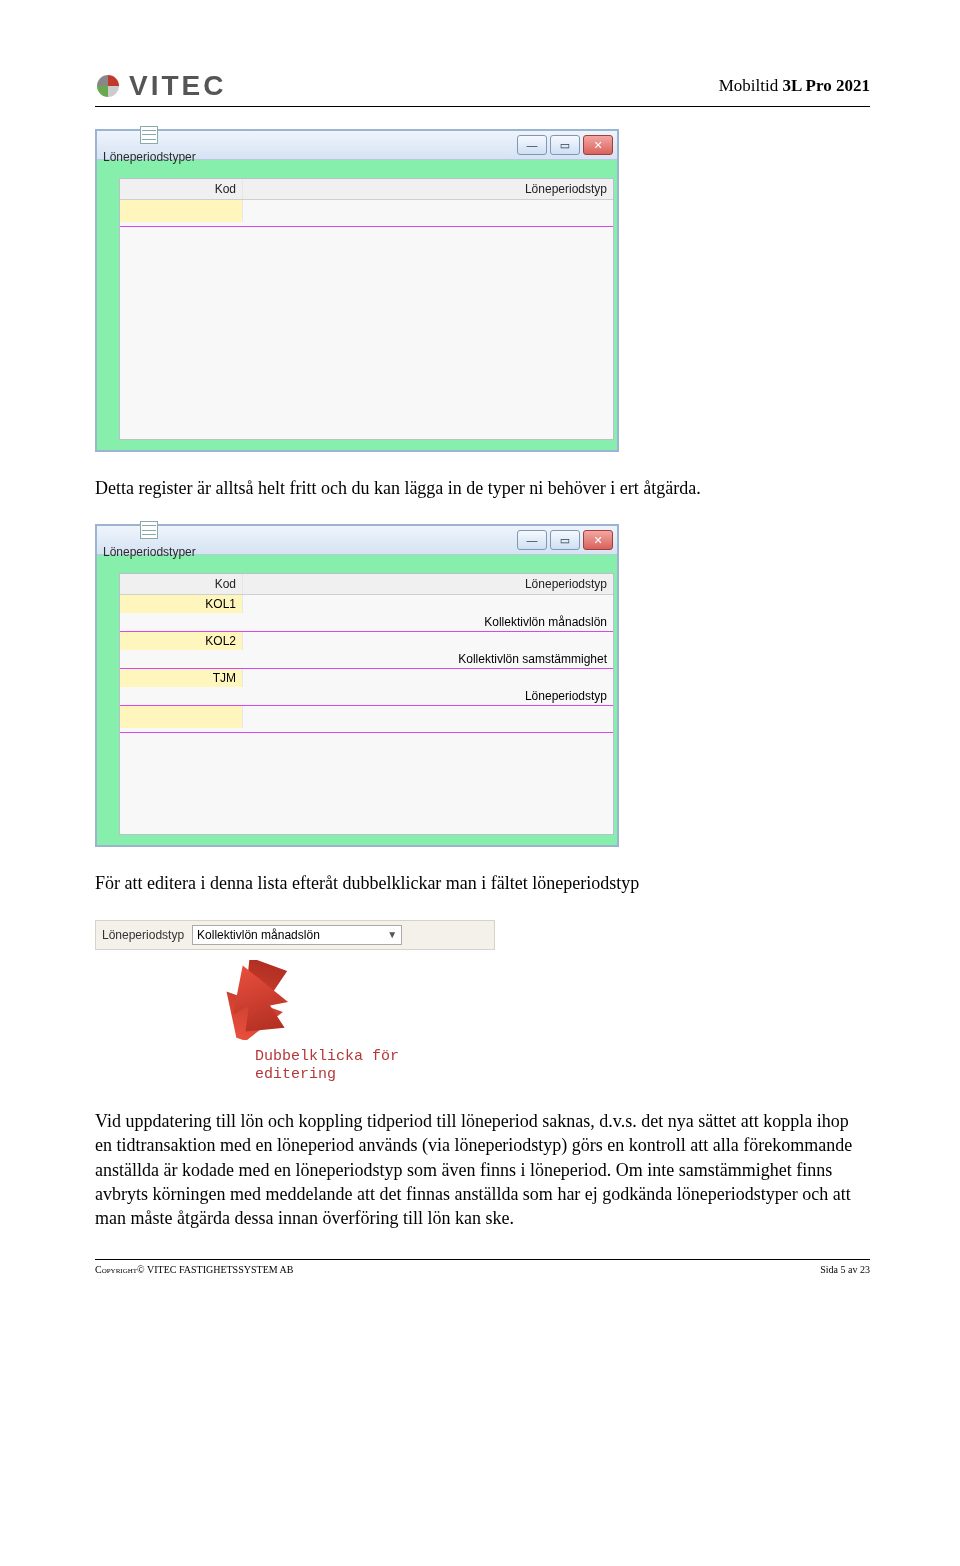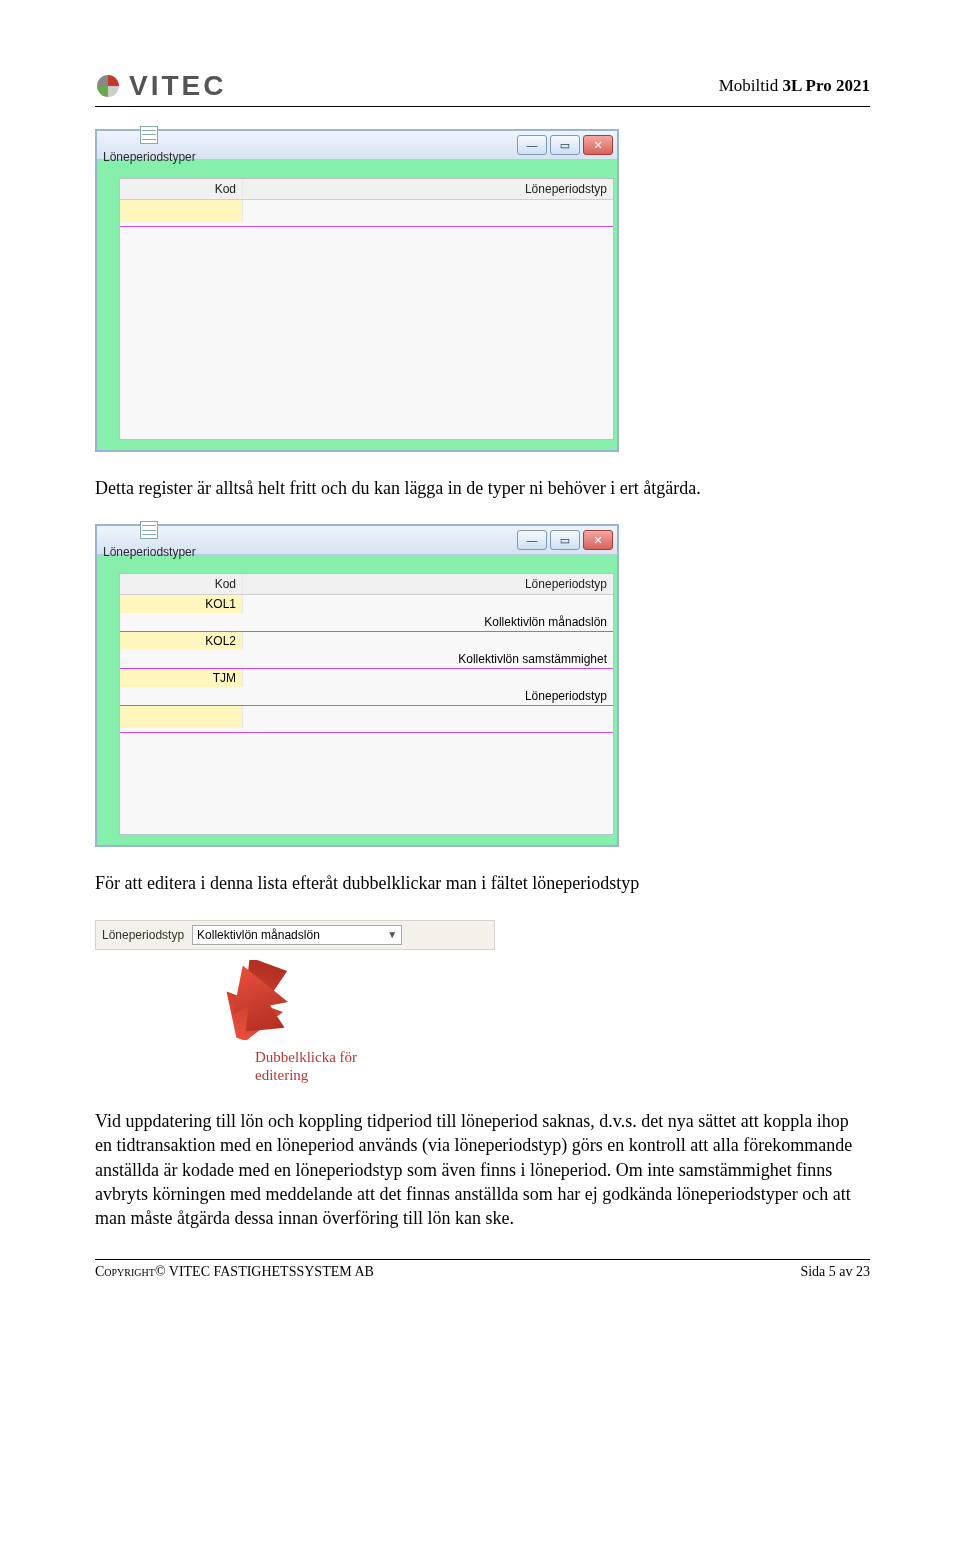--- a/index.html
+++ b/index.html
@@ -120,31 +120,31 @@
     width: 400px;
     margin-top:6px;
     margin-bottom:10px;
   }
   .dd-row { display:flex; align-items:center; gap:8px; background:#f4f0ea;padding:4px 6px;border:1px solid #d8d2c8;}
   .dd-label { color:#333; }
   .dd-field { border:1px solid #aaa; background:#fff; padding:2px 4px; width:200px; display:flex;justify-content:space-between;align-items:center;}
   .dd-field .arrow { font-size:10px;color:#555;}
   .arrow-img { margin:6px 0 4px 110px; }
   .arrow-caption {
-    font-family: Liberation Serif, serif;
+    font-family: Liberation Mono, monospace;
     font-size:15px; color:#b53838; margin-left:160px; line-height:1.25; margin-bottom:20px;
   }
 
   .footer-row {
     border-top: 1px solid #000;
     margin-top: 28px;
     padding-top: 4px;
     display:flex;
     justify-content:space-between;
-    font-size: 14px;
+    font-size: 10px;
   }
   .footer-left { font-variant: small-caps; }
 </style>
 </head>
 <body>
 
 <div class="page">
 
   <div class="header-row">
     <div class="logo">

